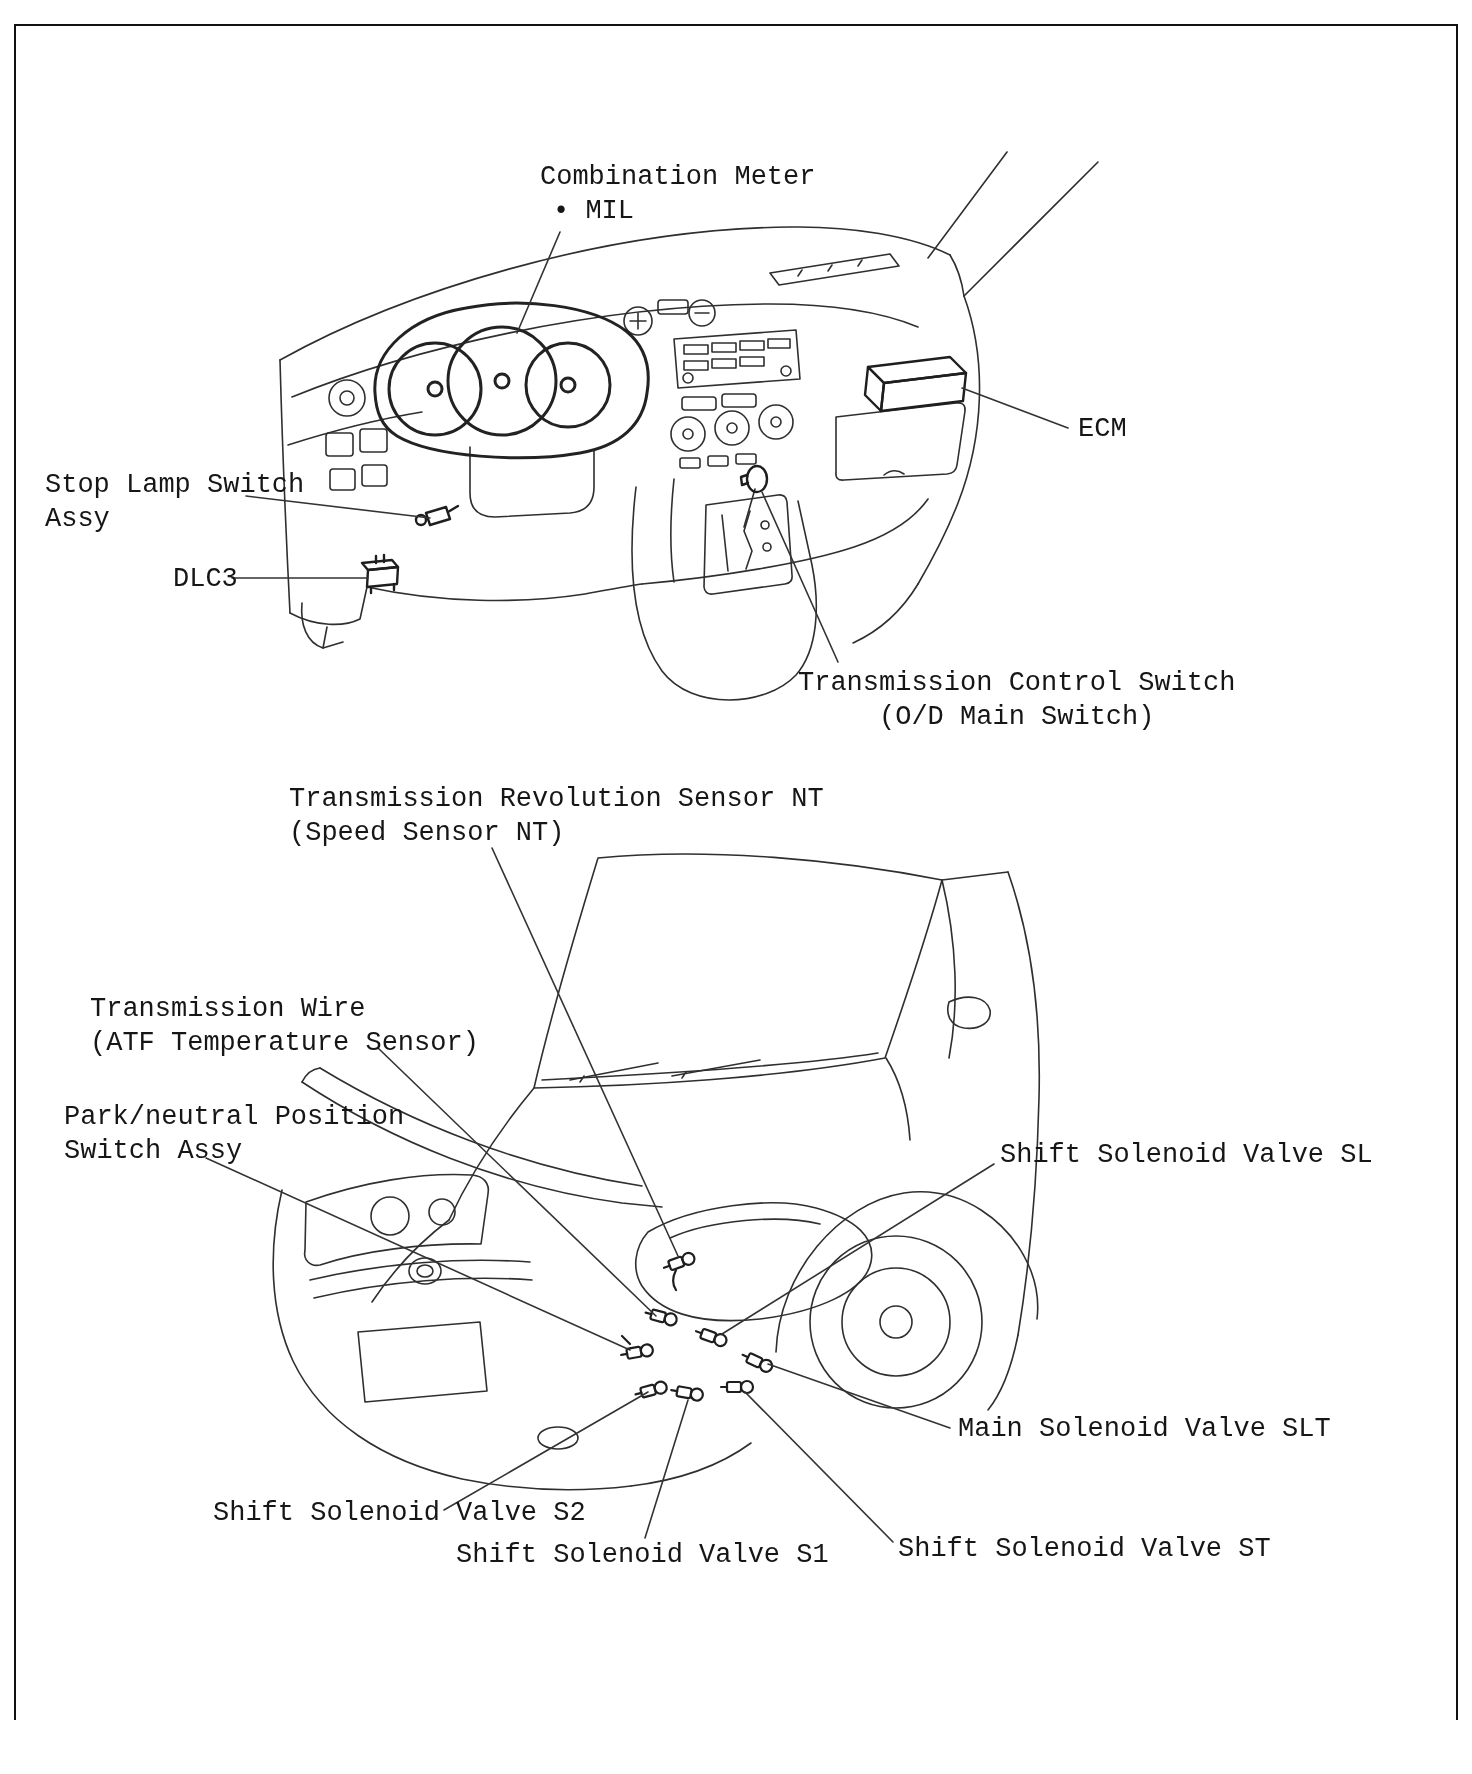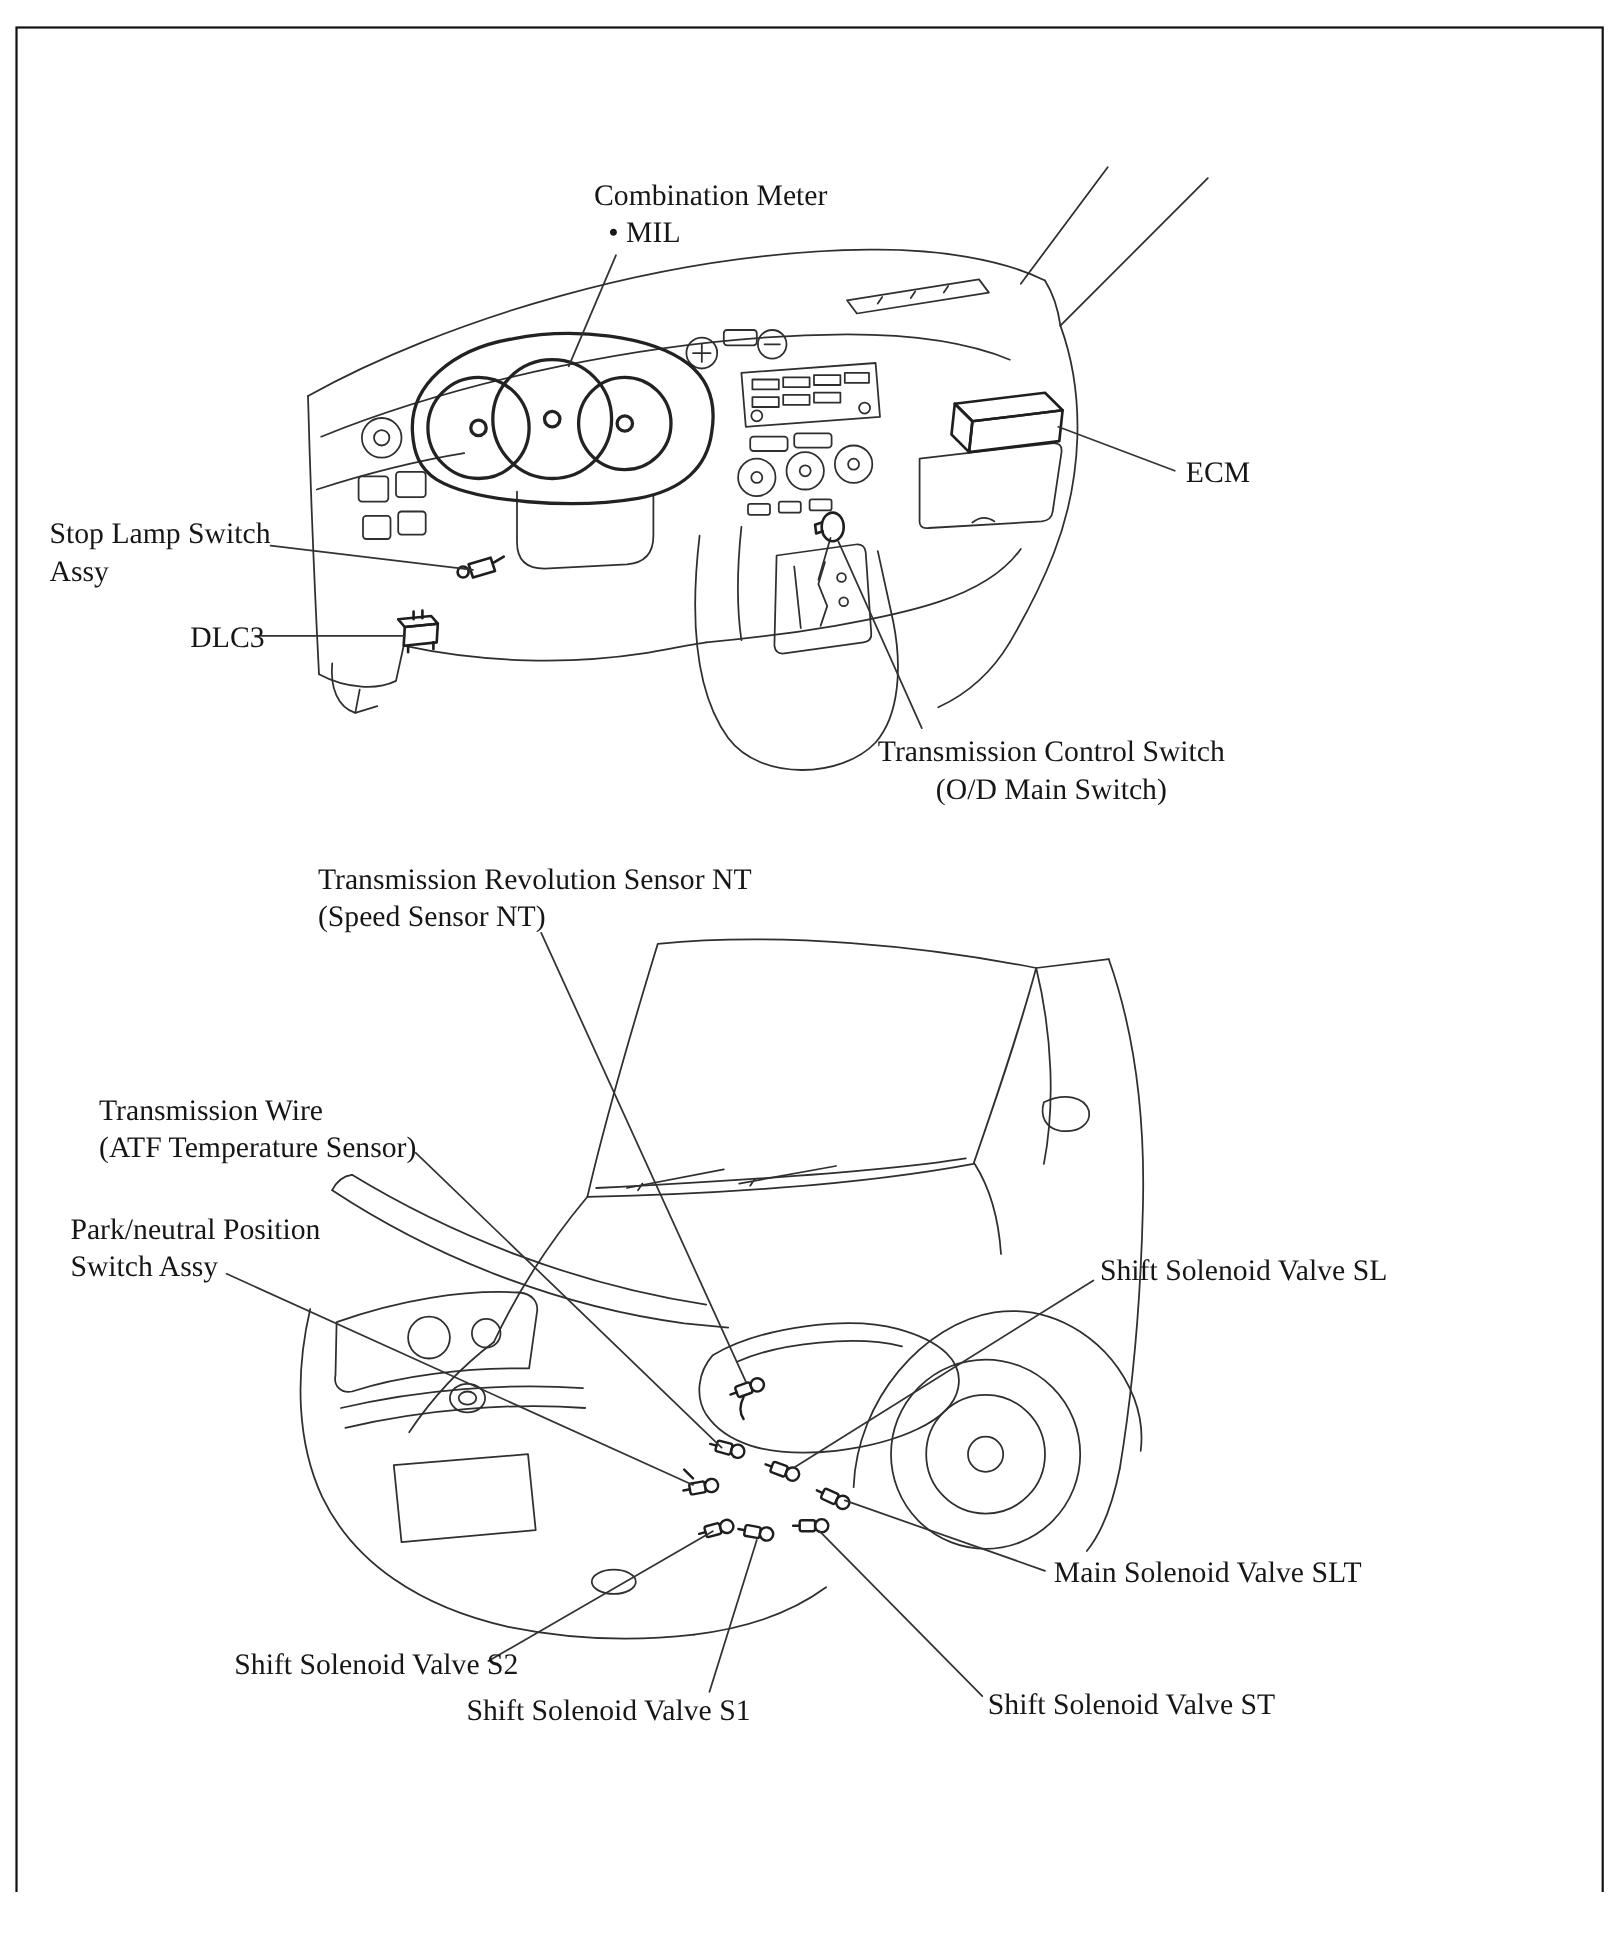--- a/index.html
+++ b/index.html
@@ -5,21 +5,21 @@
   html, body {
     margin: 0;
     padding: 0;
     background: #ffffff;
   }
   #page {
     position: relative;
     width: 1472px;
     height: 1720px;
     background: #ffffff;
-    font-family: Liberation Serif, serif;
+    font-family: Liberation Mono, monospace;
     color: #1a1a1a;
     overflow: hidden;
   }
   #frame {
     position: absolute;
     left: 14px; top: 24px;
     width: 1444px; height: 1722px;
     border: 2px solid #111;
     box-sizing: border-box;
   }
@@ -258,19 +258,19 @@
 
   <div class="label" style="left:90px; top:992px;">Transmission Wire
 (ATF Temperature Sensor)</div>
   <div class="label" style="left:289px; top:782px;">Transmission Revolution Sensor NT
 (Speed Sensor NT)</div>
   <div class="label" style="left:64px; top:1100px;">Park/neutral Position
 Switch Assy</div>
   <div class="label" style="left:1000px; top:1138px;">Shift Solenoid Valve SL</div>
   <div class="label" style="left:958px; top:1412px;">Main Solenoid Valve SLT</div>
   <div class="label" style="left:213px; top:1496px;">Shift Solenoid Valve S2</div>
-  <div class="label" style="left:424px; top:1538px;">Shift Solenoid Valve S1</div>
+  <div class="label" style="left:456px; top:1538px;">Shift Solenoid Valve S1</div>
   <div class="label" style="left:898px; top:1532px;">Shift Solenoid Valve ST</div>
 
   <div class="corner-text" style="left:20px; top:1740px;">P</div>
   <div class="corner-text" style="left:1380px; top:1726px; font-size:14px;">C95357</div>
 
 </div>
 
 </body></html>

